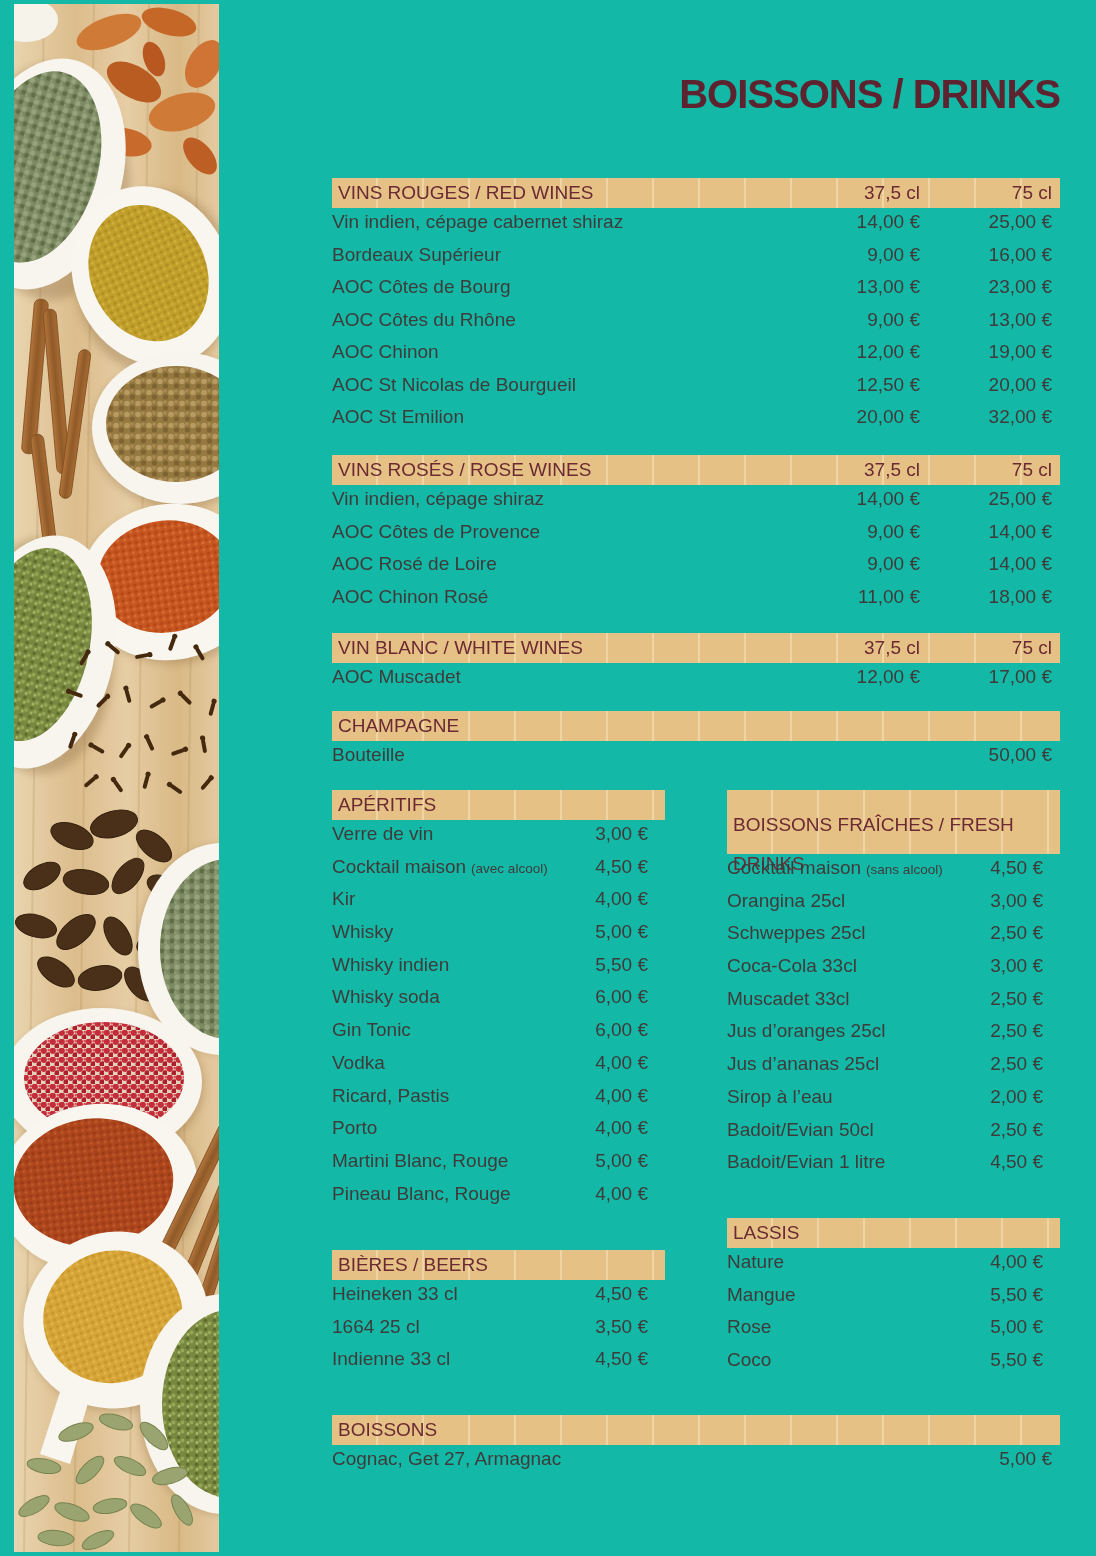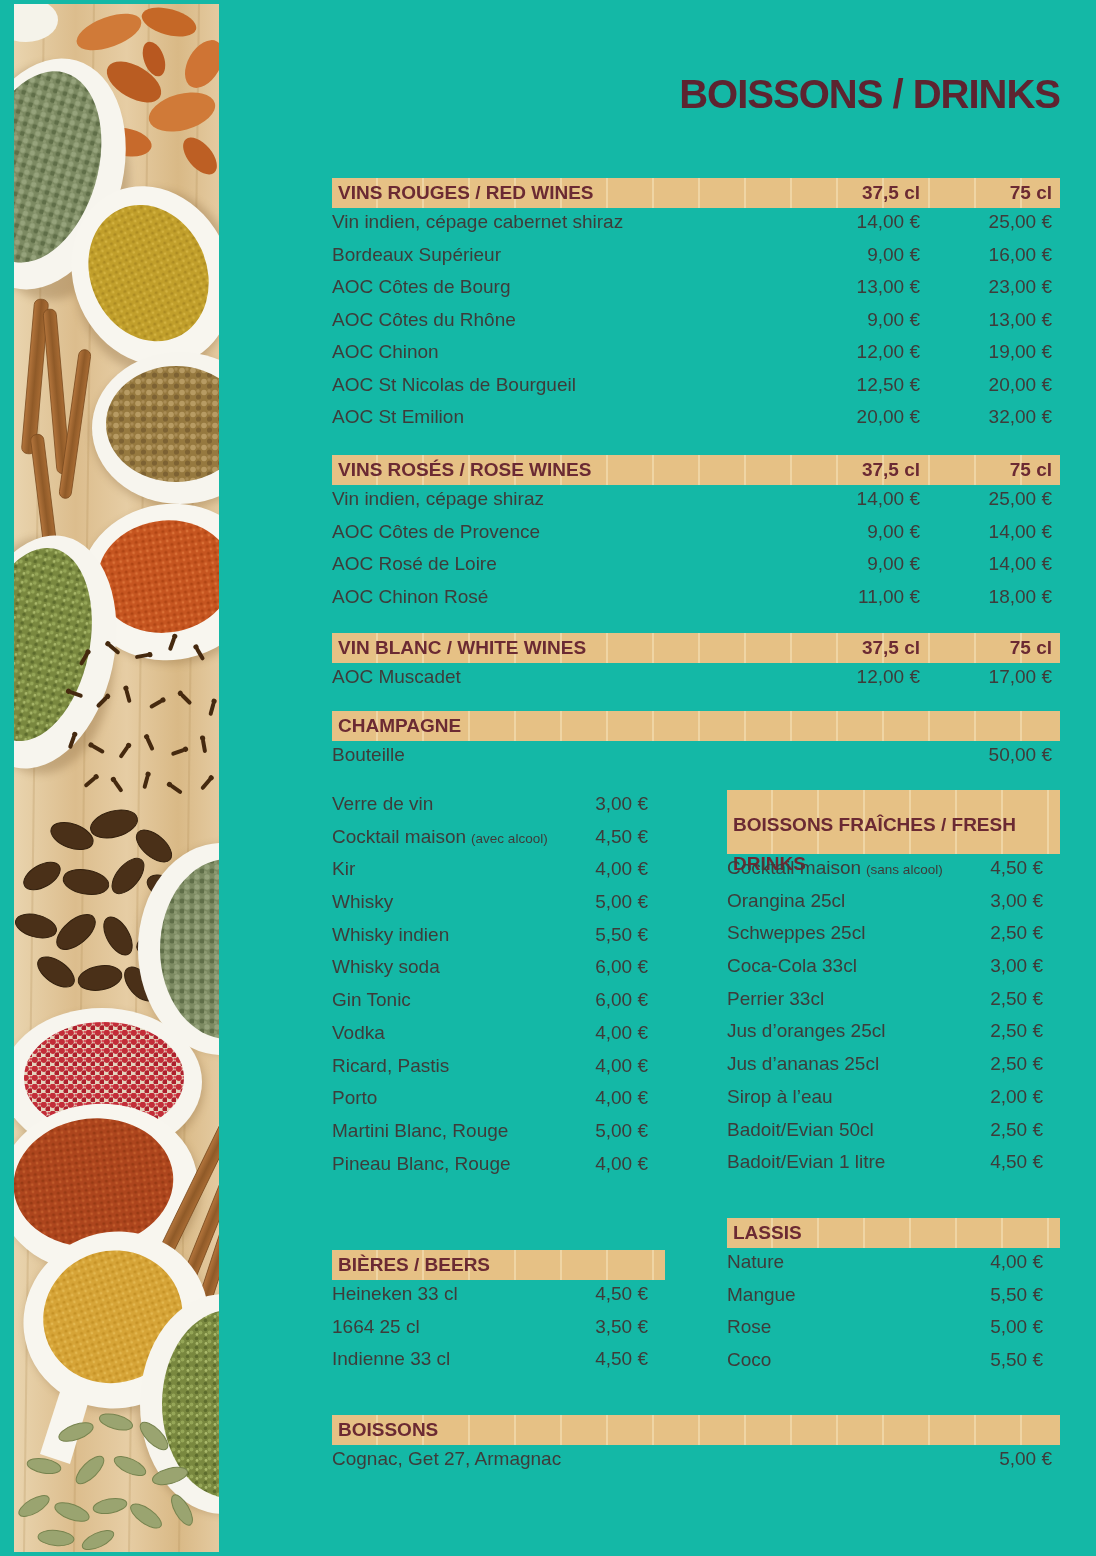--- a/index.html
+++ b/index.html
@@ -19,21 +19,21 @@
   }
 
   
   .sec{ position:absolute; left:332px; width:728px; }
   .sec.half{ width:333px; }
   .sec.rightcol{ left:727px; }
 
   .bar{
     height:30px; display:flex; align-items:center;
     background:repeating-linear-gradient(90deg,#e6c185 0 44px,#efd5a4 44px 46px);
-    color:#6b2a33; font-weight:bold; font-size:19px;
+    color:#6b2a33; font-weight:normal; font-size:19px;
     padding:0 8px 0 6px; box-sizing:border-box; white-space:nowrap;
   }
   .bar .t{ flex:1; }
   .bar .c1{ width:110px; text-align:right; }
   .bar .c2{ width:132px; text-align:right; }
   .bar.tall{ height:64px; display:block; line-height:39px; padding-top:15px; white-space:normal; }
 
   .rows{ margin-top:3px; font-size:19px; color:#3e3c3a; }
   .row{ height:32.5px; display:flex; align-items:flex-start; padding-right:8px; box-sizing:border-box; }
   .half .row, .rightcol .row{ height:32.7px; padding-right:17px; }
@@ -440,20 +440,23 @@
 
         <div class="row">
           <span class="n">Bouteille</span>
           <span class="p1"></span>
           <span class="p2">50,00 €</span>
         </div>
       </div>
   </section>
 
   <section class="sec half" style="top:790px">
+    <div class="bar">
+      <span class="t">APÉRITIFS</span>
+    </div>
     <div class="rows">
 
         <div class="row">
           <span class="n"><span>Verre de vin</span><span class="note"></span></span>
           <span class="pr">3,00 €</span>
         </div>
 
         <div class="row">
           <span class="n"><span>Cocktail maison</span><span class="note">(avec alcool)</span></span>
           <span class="pr">4,50 €</span>
@@ -531,21 +534,21 @@
           <span class="n"><span>Schweppes 25cl</span><span class="note"></span></span>
           <span class="pr">2,50 €</span>
         </div>
 
         <div class="row">
           <span class="n"><span>Coca-Cola 33cl</span><span class="note"></span></span>
           <span class="pr">3,00 €</span>
         </div>
 
         <div class="row">
-          <span class="n"><span>Perrier 33cl</span><span class="note"></span></span>
+          <span class="n"><span>Muscadet 33cl</span><span class="note"></span></span>
           <span class="pr">2,50 €</span>
         </div>
 
         <div class="row">
           <span class="n"><span>Jus d’oranges 25cl</span><span class="note"></span></span>
           <span class="pr">2,50 €</span>
         </div>
 
         <div class="row">
           <span class="n"><span>Jus d’ananas 25cl</span><span class="note"></span></span>

